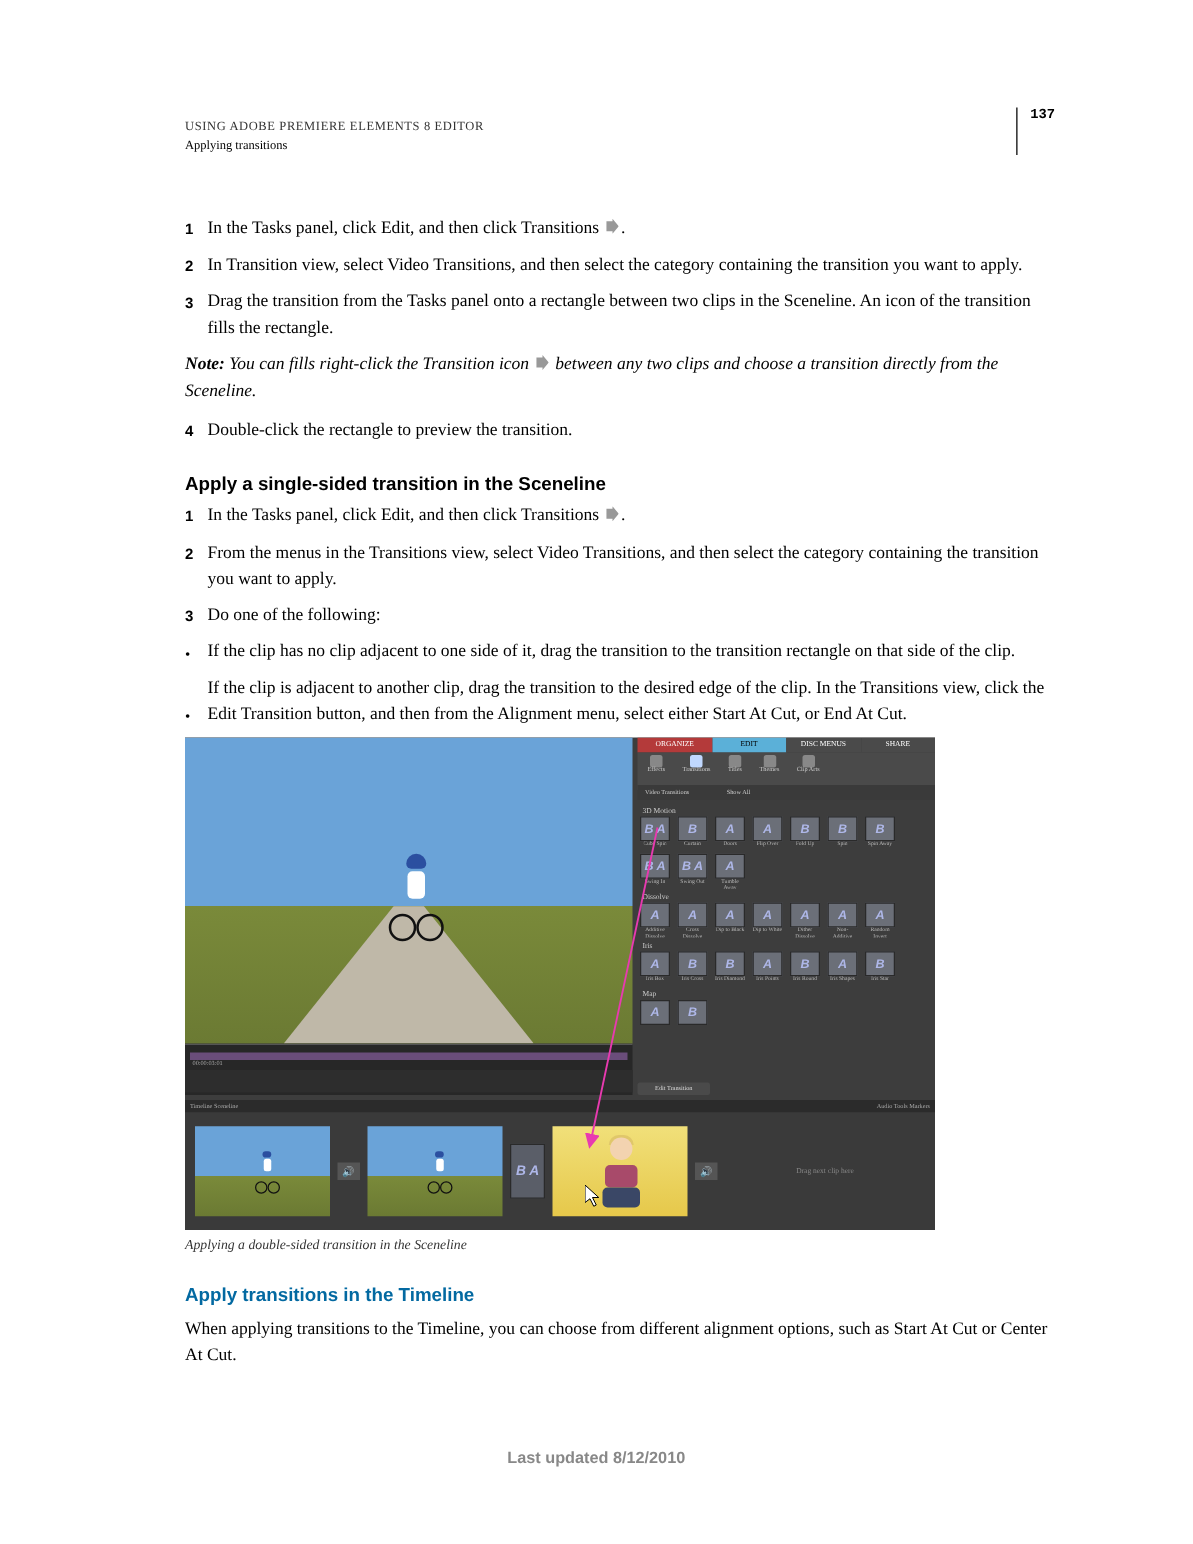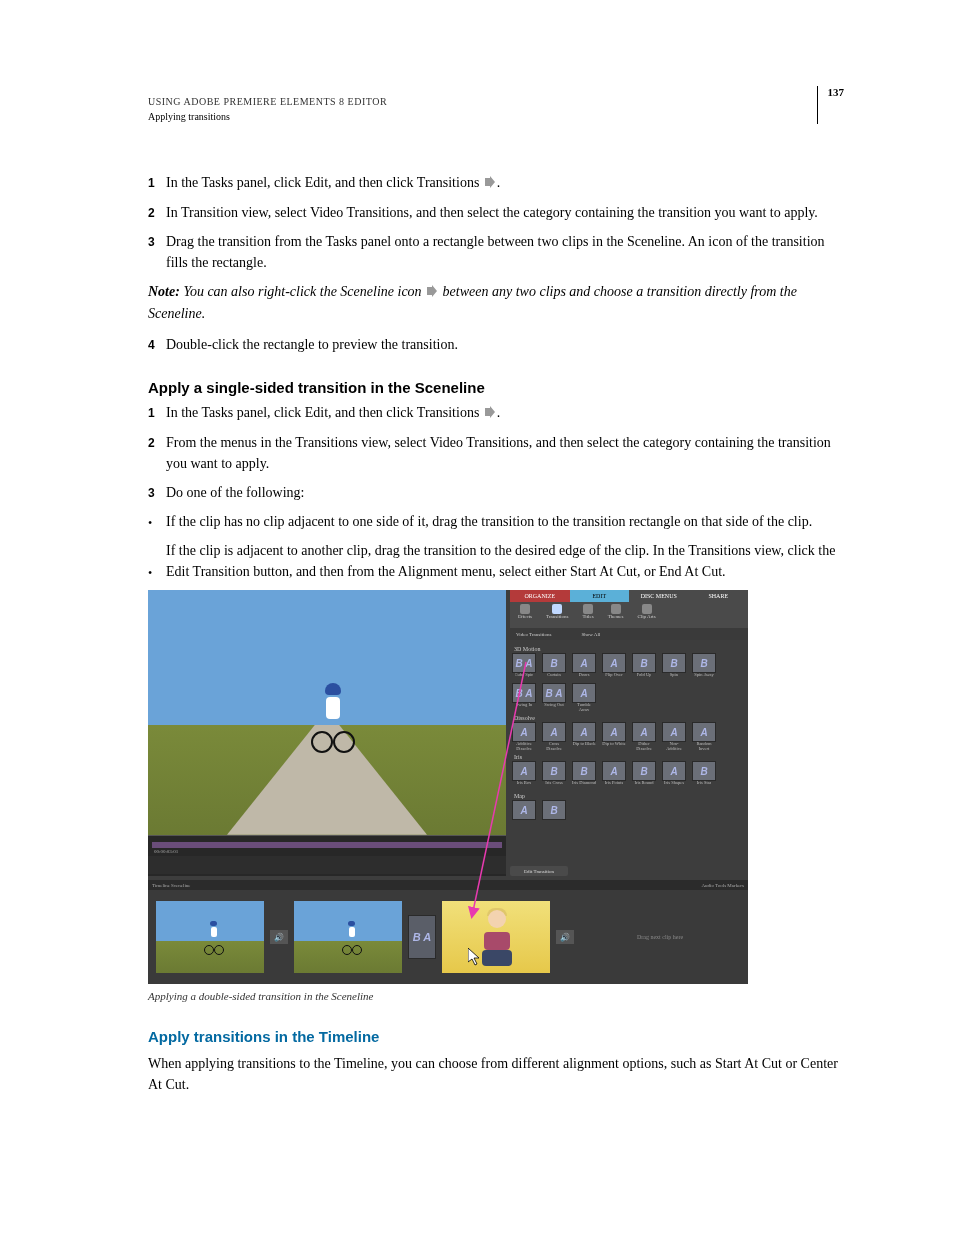--- a/index.html
+++ b/index.html
@@ -29,21 +29,21 @@
   }
   .header-title {
     letter-spacing: 0.5px;
     color: #333;
   }
   .header-section {
     font-weight: normal;
     color: #000;
   }
   .page-number {
-    font-family: Liberation Serif, serif;
+    font-family: Liberation Mono, monospace;
     font-weight: bold;
     font-size: 11px;
     border-left: 1px solid #000;
     padding-left: 10px;
     padding-bottom: 26px;
   }
   .h3 {
     font-family: "Myriad Pro", Arial, sans-serif;
     font-weight: bold;
     font-size: 15px;
@@ -359,21 +359,21 @@
     <li>
         <span class="num">2</span>
         <span class="txt">In Transition view, select Video Transitions, and then select the category containing the transition you want to apply.</span>
       </li>
     <li>
         <span class="num">3</span>
         <span class="txt">Drag the transition from the Tasks panel onto a rectangle between two clips in the Sceneline. An icon of the transition fills the rectangle.</span>
       </li>
   </ol>
   <div class="note">
-    <span class="note-label">Note: </span><span class="note-body">You can also right-click the Sceneline icon </span>
+    <span class="note-label">Note: </span><span class="note-body">You can fills right-click the Transition icon </span>
     <span class="trans-icon">
       <svg width="10" height="12" viewBox="0 0 10 12">
           <polygon points="0,2 5,2 5,0 10,6 5,12 5,10 0,10" fill="#999"></polygon>
         </svg>
     </span>
     <span class="note-body"> between any two clips and choose a transition directly from the Sceneline.</span>
   </div>
   <ol class="steps">
     <li>
         <span class="num">4</span>
@@ -631,13 +631,14 @@
             <polygon points="0,0 0,14 4,11 7,17 9,16 6,10 11,10" fill="#fff" stroke="#000" stroke-width="0.8"></polygon>
           </svg>
       </div>
     </div>
     <div class="caption">Applying a double-sided transition in the Sceneline</div>
   </div>
 
   <div class="h2">Apply transitions in the Timeline</div>
   <div class="body-p">When applying transitions to the Timeline, you can choose from different alignment options, such as Start At Cut or Center At Cut.</div>
 
+  <div class="footer">Last updated 8/12/2010</div>
 </div>
 
 </body></html>

